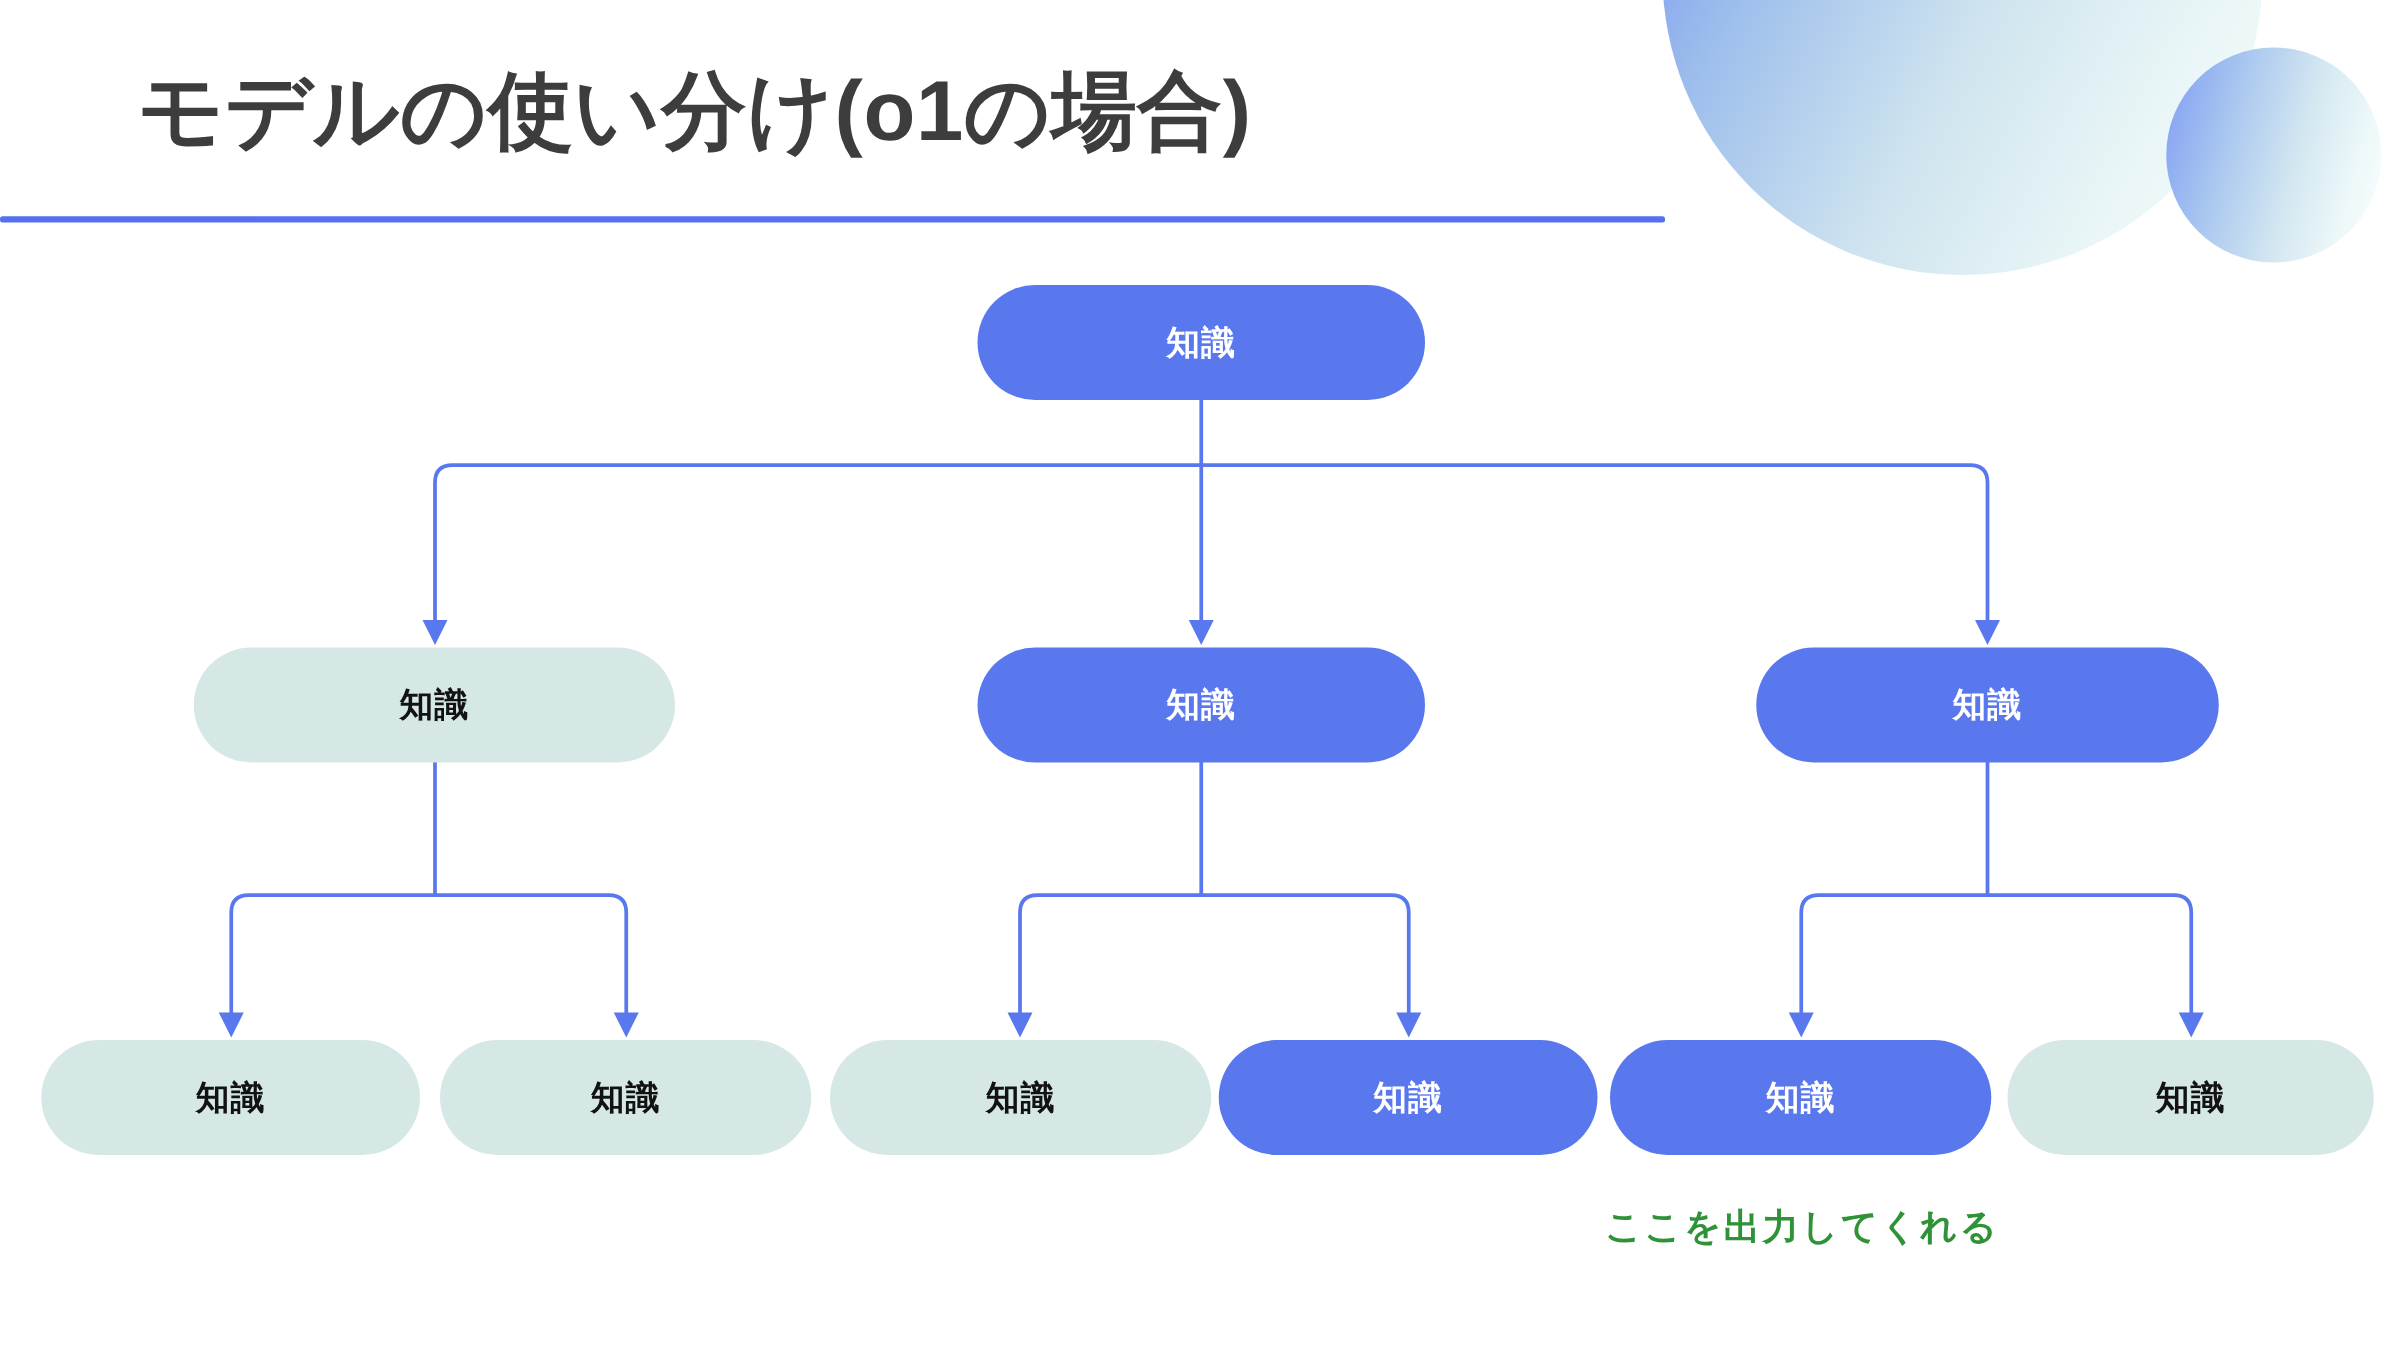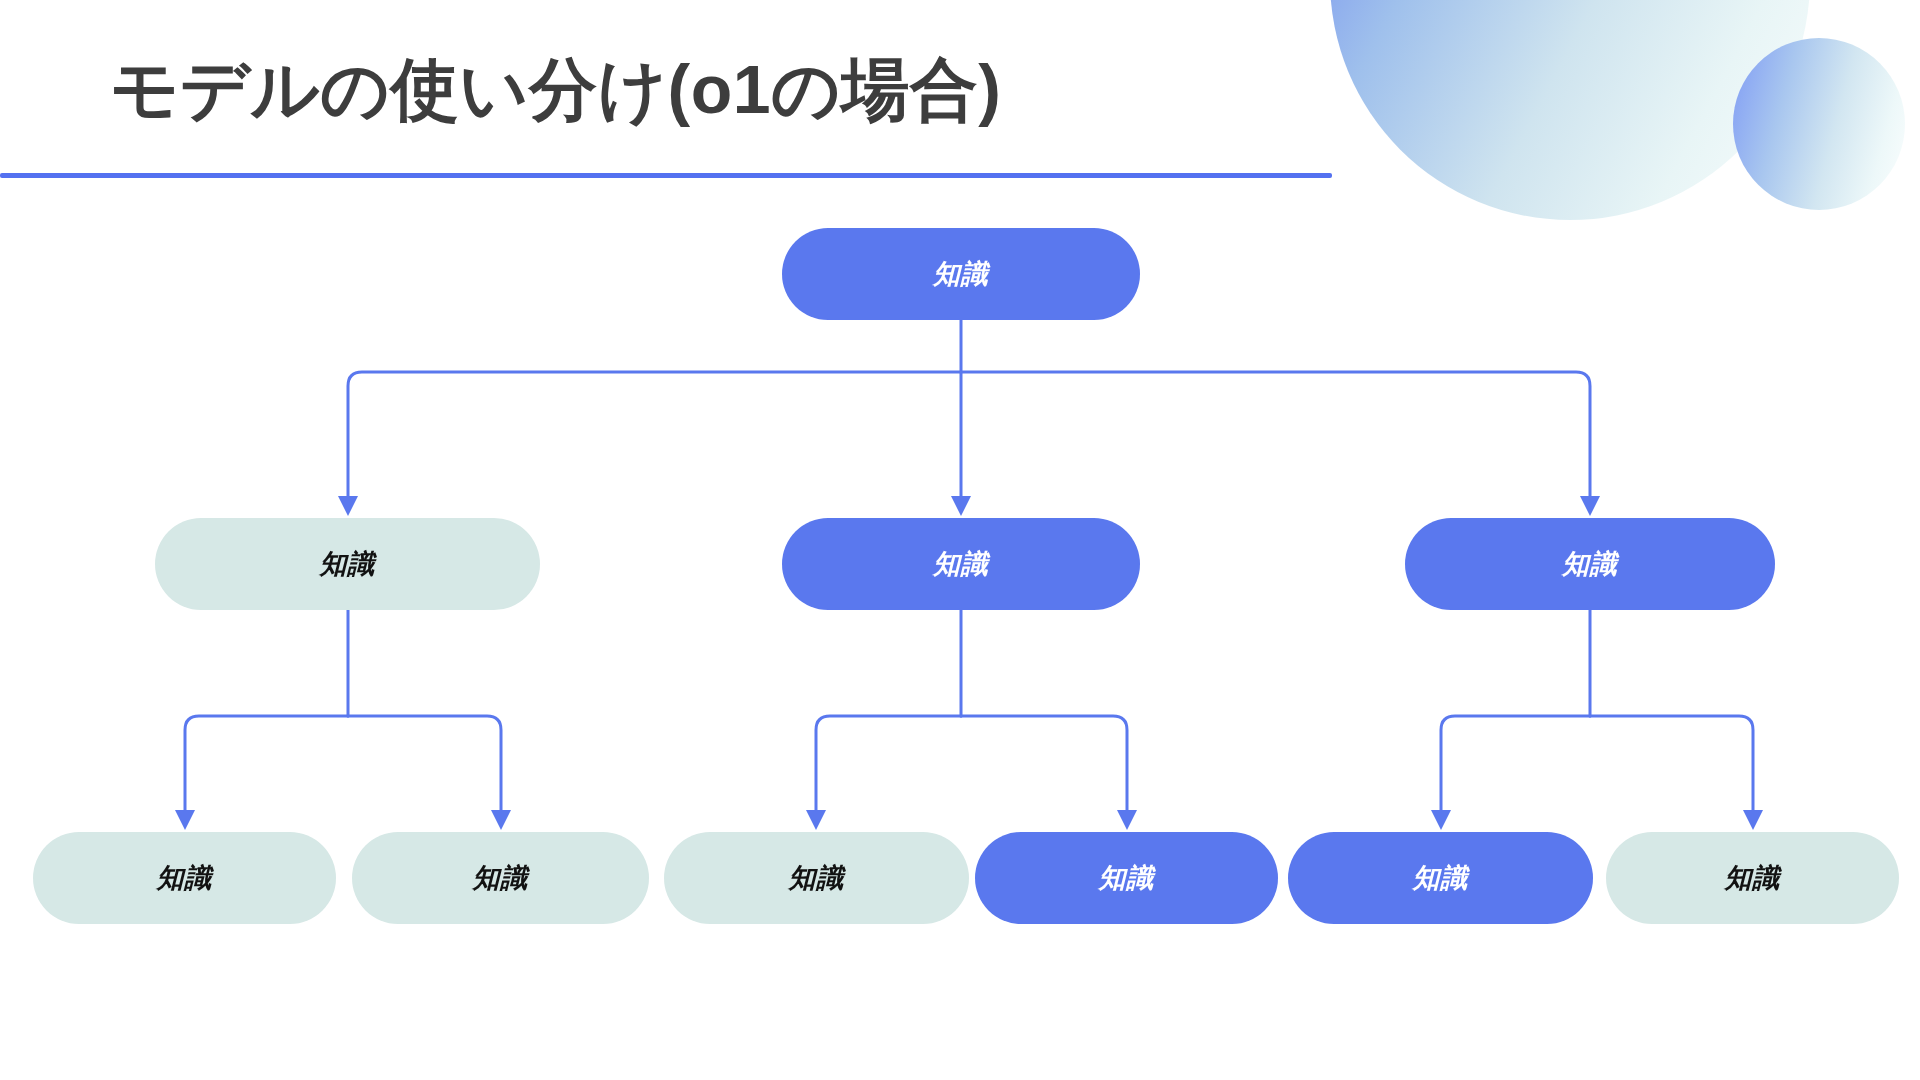--- a/index.html
+++ b/index.html
@@ -69,21 +69,20 @@
     border-radius: 2px;
   }
 
   
   .diagram {
     position: absolute;
     left: 0;
     top: 0;
     width: 1920px;
     height: 824px;
-    font-style: italic;
   }
   .edges-svg {
     position: absolute;
     left: 0;
     top: 0;
     width: 1920px;
     height: 1080px;
   }
   .edge-path {
     fill: none;
@@ -178,13 +177,14 @@
   <div class="node primary" id="n-l2-2" style="left: 782px; top: 518px; width: 358px; height: 92px;">知識</div>
   <div class="node primary" id="n-l2-3" style="left: 1405px; top: 518px; width: 370px; height: 92px;">知識</div>
 
   <div class="node muted" id="n-l3-1" style="left: 33px; top: 832px; width: 303px; height: 92px;">知識</div>
   <div class="node muted" id="n-l3-2" style="left: 352px; top: 832px; width: 297px; height: 92px;">知識</div>
   <div class="node muted" id="n-l3-3" style="left: 664px; top: 832px; width: 305px; height: 92px;">知識</div>
   <div class="node primary" id="n-l3-4" style="left: 975px; top: 832px; width: 303px; height: 92px;">知識</div>
   <div class="node primary" id="n-l3-5" style="left: 1288px; top: 832px; width: 305px; height: 92px;">知識</div>
   <div class="node muted" id="n-l3-6" style="left: 1606px; top: 832px; width: 293px; height: 92px;">知識</div>
 
+  <div class="annotation">ここを出力してくれる</div>
 </div>
 
 </body></html>

